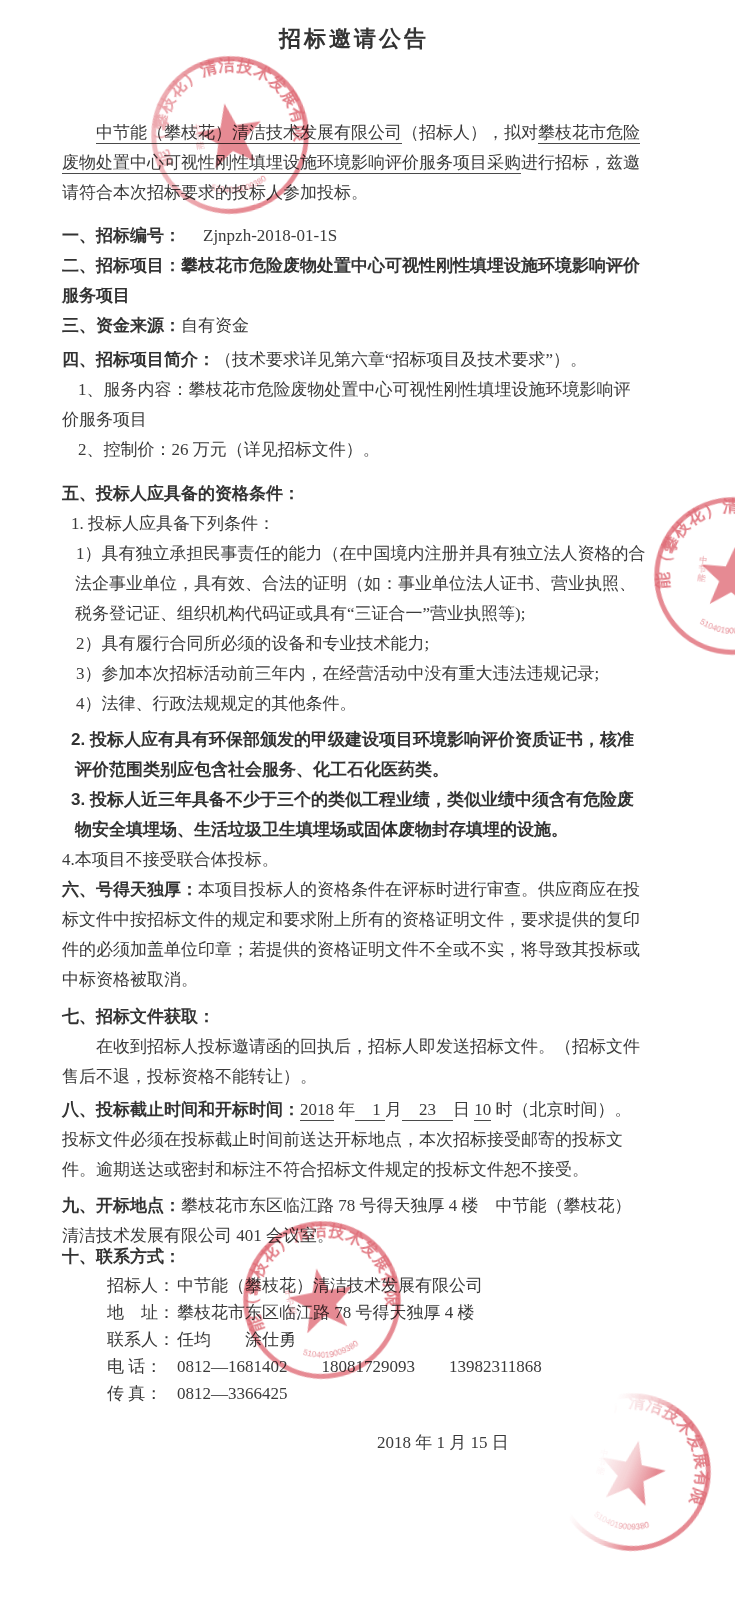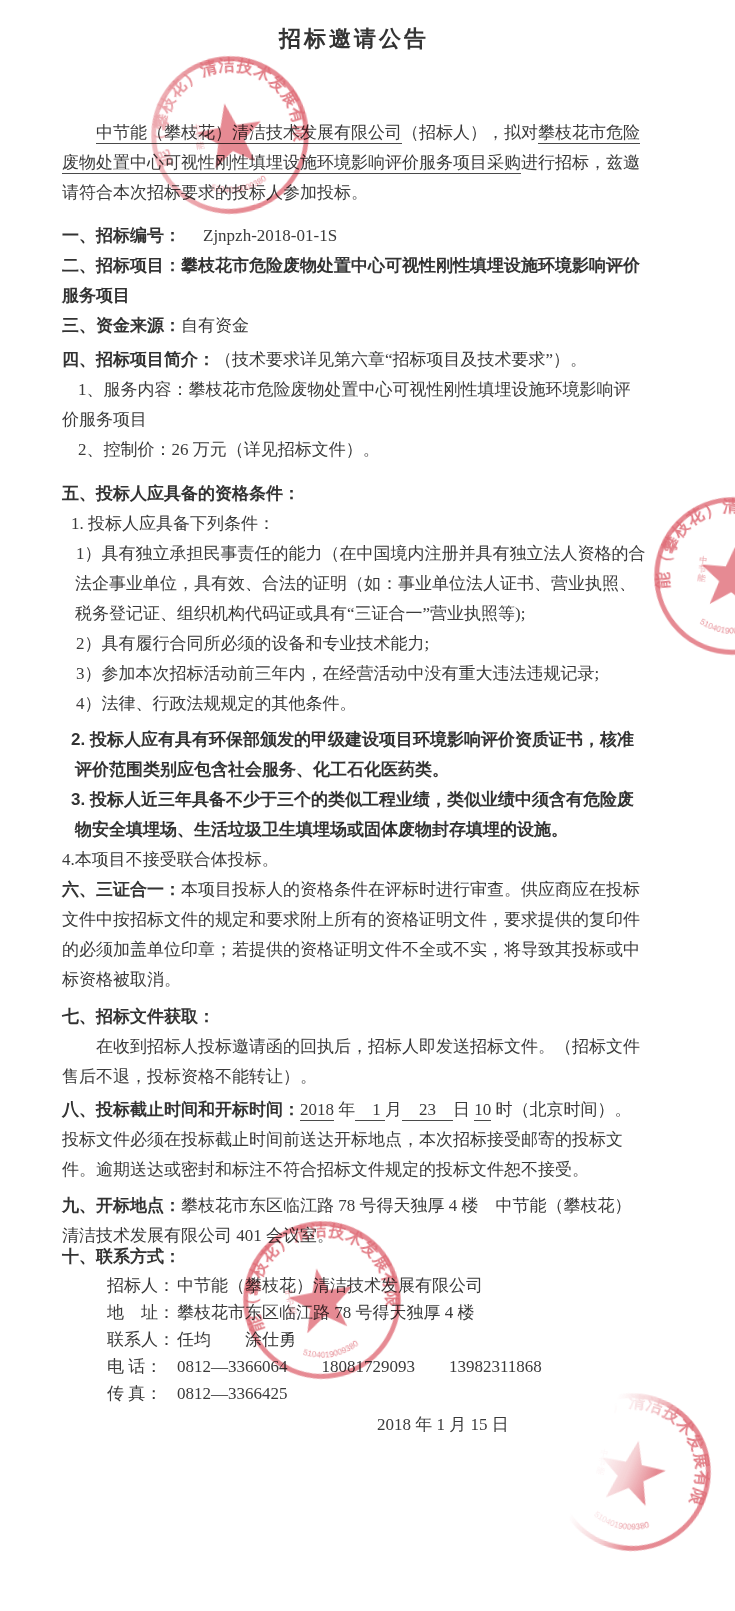--- a/index.html
+++ b/index.html
@@ -24,21 +24,21 @@
   .s5-sub{margin-left:13px;text-indent:1px;}
   .s5-item2{margin-top:6px;margin-left:13px;text-indent:-4px;}
   .s5-item3{margin-left:13px;text-indent:-4px;}
   .sec7{margin-top:7px;}
   .sec8{margin-top:3px;}
   .sec9{margin-top:6px;}
   .sec10{margin-top:-9px;}
   .contact{margin-left:45px;line-height:27px;}
   .crow{white-space:nowrap;}
   .clabel{display:inline-block;width:70px;}
-  .dateline{margin-top:3px;padding-left:315px;font-family:Liberation Serif, serif;}
+  .dateline{margin-top:21px;padding-left:315px;font-family:Liberation Serif, serif;}
   
   .stamp{position:absolute;width:164px;height:164px;mix-blend-mode:multiply;opacity:.85;
          pointer-events:none;filter:blur(.35px);}
   .stamp svg{width:100%;height:100%;display:block;}
   .stamp-1{left:148px;top:53px;transform:rotate(-10deg);
     -webkit-mask-image:linear-gradient(90deg,rgba(0,0,0,.55),#000 45%);
     mask-image:linear-gradient(90deg,rgba(0,0,0,.55),#000 45%);}
   .stamp-2{left:651px;top:494px;transform:rotate(6deg);}
   .stamp-3{left:240px;top:1218px;transform:rotate(-10deg);}
   .stamp-4{left:550px;top:1390px;transform:rotate(12deg);
@@ -68,36 +68,36 @@
     <p class="sec5 lbl">五、投标人应具备的资格条件：</p>
     <p class="s5-item">1. 投标人应具备下列条件：</p>
     <p class="s5-sub">1）具有独立承担民事责任的能力（在中国境内注册并具有独立法人资格的合法企事业单位，具有效、合法的证明（如：事业单位法人证书、营业执照、税务登记证、组织机构代码证或具有“三证合一”营业执照等);</p>
     <p class="s5-sub">2）具有履行合同所必须的设备和专业技术能力;</p>
     <p class="s5-sub">3）参加本次招标活动前三年内，在经营活动中没有重大违法违规记录;</p>
     <p class="s5-sub">4）法律、行政法规规定的其他条件。</p>
     <p class="s5-item2 b-sans">2. 投标人应有具有环保部颁发的甲级建设项目环境影响评价资质证书，核准评价范围类别应包含社会服务、化工石化医药类。</p>
     <p class="s5-item3 b-sans">3. 投标人近三年具备不少于三个的类似工程业绩，类似业绩中须含有危险废物安全填埋场、生活垃圾卫生填埋场或固体废物封存填埋的设施。</p>
     <p>4.本项目不接受联合体投标。</p>
 
-    <p class="sec6"><span class="lbl">六、三证合一：</span><span>本项目投标人的资格条件在评标时进行审查。供应商应在投标文件中按招标文件的规定和要求附上所有的资格证明文件，要求提供的复印件的必须加盖单位印章；若提供的资格证明文件不全或不实，将导致其投标或中标资格被取消。</span></p>
+    <p class="sec6"><span class="lbl">六、号得天独厚：</span><span>本项目投标人的资格条件在评标时进行审查。供应商应在投标文件中按招标文件的规定和要求附上所有的资格证明文件，要求提供的复印件的必须加盖单位印章；若提供的资格证明文件不全或不实，将导致其投标或中标资格被取消。</span></p>
 
     <p class="sec7 lbl">七、招标文件获取：</p>
     <p class="body sec7-body" style="text-indent:2em">在收到招标人投标邀请函的回执后，招标人即发送招标文件。（招标文件售后不退，投标资格不能转让）。</p>
 
     <p class="sec8"><span class="lbl">八、投标截止时间和开标时间：</span><span class="u">2018</span><span> 年</span><span class="u">　1 </span><span>月</span><span class="u">　23　</span><span>日 </span><span class="u">10</span><span> 时</span><span>（北京时间）。投标文件必须在投标截止时间前送达开标地点，本次招标接受邮寄的投标文件。逾期送达或密封和标注不符合招标文件规定的投标文件恕不接受。</span></p>
 
     <p class="sec9"><span class="lbl">九、开标地点：</span><span>攀枝花市东区临江路 78 号得天独厚 4 楼　中节能（攀枝花）清洁技术发展有限公司 401 会议室。</span></p>
 
     <p class="sec10 lbl">十、联系方式：</p>
 
     <div class="contact">
       <div class="crow"><span class="clabel">招标人：</span><span class="cval">中节能（攀枝花）清洁技术发展有限公司</span></div>
       <div class="crow"><span class="clabel">地　址：</span><span class="cval">攀枝花市东区临江路 78 号得天独厚 4 楼</span></div>
       <div class="crow"><span class="clabel">联系人：</span><span class="cval">任均　　涂仕勇</span></div>
-      <div class="crow"><span class="clabel">电 话：</span><span class="cval">0812—3366064　　18081729093　　13982311868</span></div>
+      <div class="crow"><span class="clabel">电 话：</span><span class="cval">0812—1681402　　18081729093　　13982311868</span></div>
       <div class="crow"><span class="clabel">传 真：</span><span class="cval">0812—3366425</span></div>
     </div>
 
     <p class="dateline">2018 年 1 月 15 日</p>
   </div>
 
   <div class="stamp stamp-1">
       <svg viewBox="0 0 200 200" xmlns="http://www.w3.org/2000/svg">
         <defs>
           <path id="arcT1" d="M 26,128 A 79,79 0 1 1 174,128" fill="none"></path>

